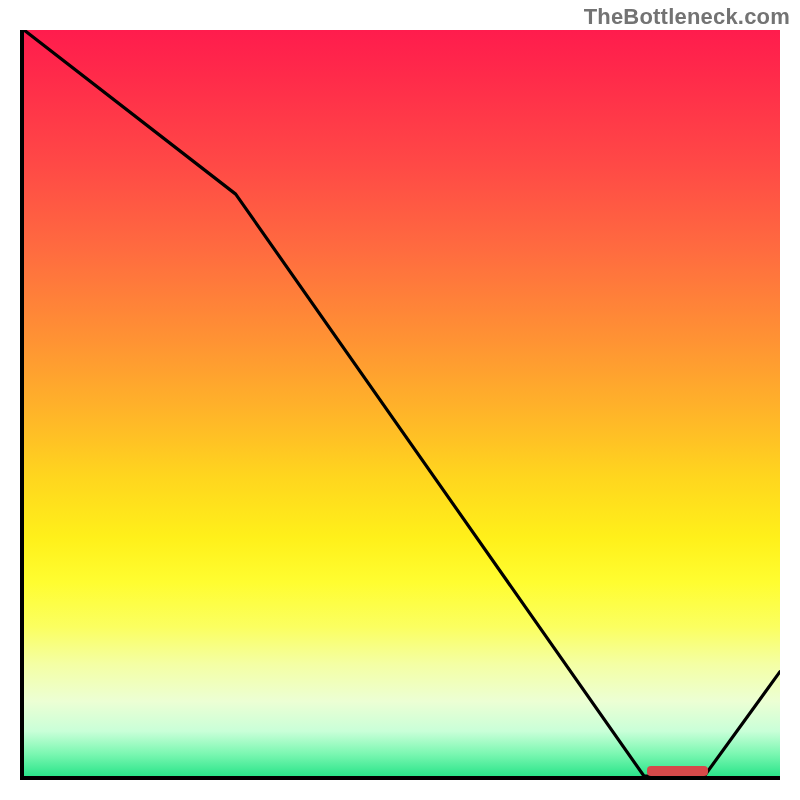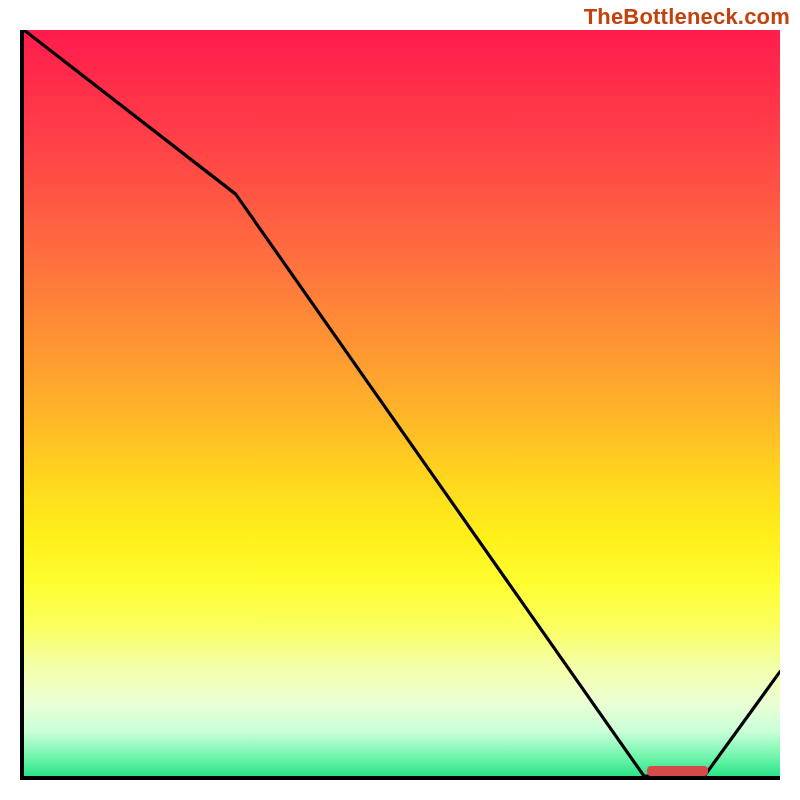--- a/index.html
+++ b/index.html
@@ -4,21 +4,21 @@
 <style>
   * { margin: 0; padding: 0; box-sizing: border-box; }
   html, body { width: 800px; height: 800px; overflow: hidden; background: #fff; }
   .wrap { position: relative; width: 800px; height: 800px; }
   .attrib {
     position: absolute;
     top: 4px; right: 10px;
     font-family: Arial, Helvetica, sans-serif;
     font-size: 22px;
     font-weight: 600;
-    color: #c2410c;
+    color: #737373;
     letter-spacing: 0.2px;
   }
   .plot {
     position: absolute;
     left: 20px; top: 30px;
     width: 760px; height: 750px;
     border: 4px solid #000;
     border-top: none;
     border-right: none;
     overflow: hidden;

